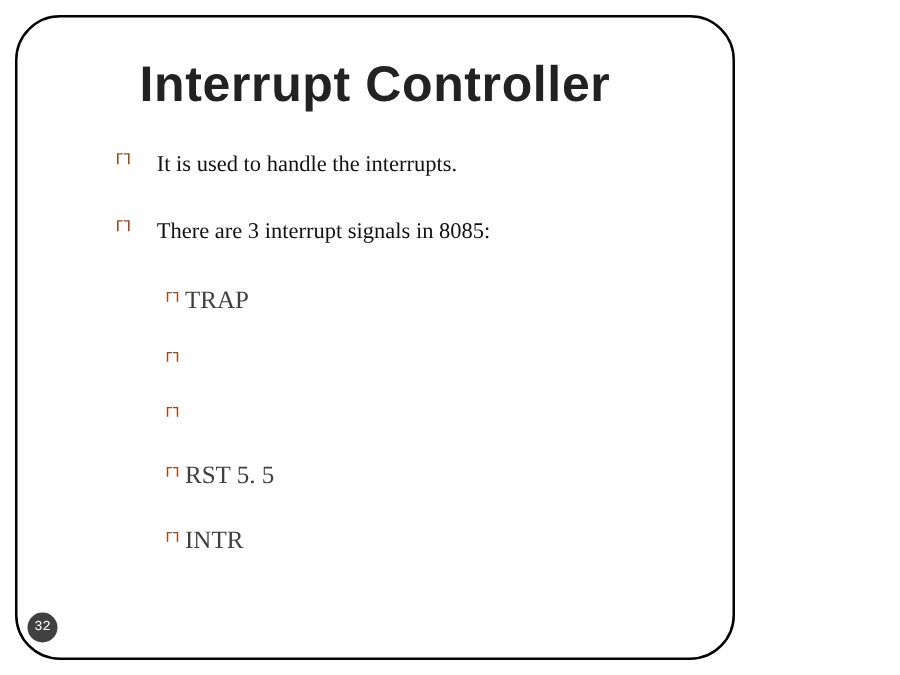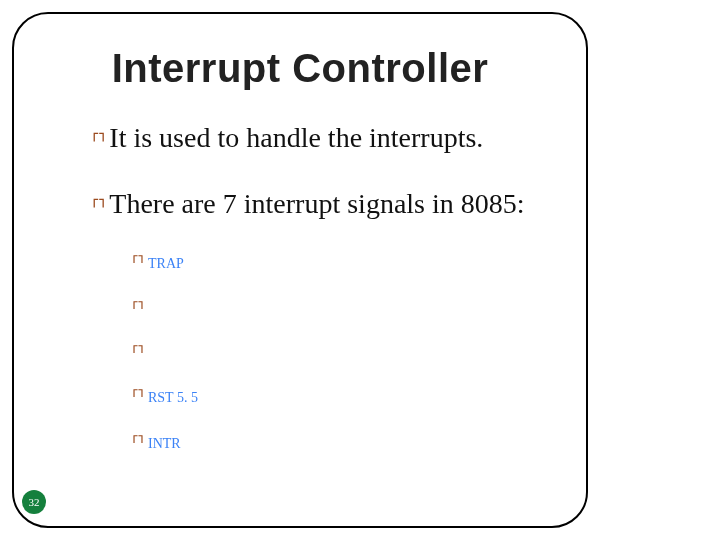--- a/index.html
+++ b/index.html
@@ -37,34 +37,35 @@
     left: 92px;
     right: 60px;
   }
   .bullet-l1 {
     display: flex;
     align-items: baseline;
     margin-bottom: 30px;
     gap: 4px;
   }
   .bullet-l1 .txt {
-    font-size: 28px;
+    font-size: 18px;
     color: #111;
     line-height: 1.3;
+    margin-left: 16px;
   }
   .bullet-l2 {
     display: flex;
     align-items: baseline;
     margin-left: 40px;
     margin-bottom: 26px;
     gap: 4px;
   }
   .bullet-l2 .txt {
-    font-size: 14px;
-    color: #3b82f6;
+    font-size: 20px;
+    color: #404040;
     line-height: 1.3;
   }
   .mark {
     font-family: Georgia, serif;
     color: #9b4a1e;
     font-size: 20px;
     line-height: 1;
     flex: 0 0 auto;
   }
   .mark-sm {
@@ -74,23 +75,23 @@
     line-height: 1;
     flex: 0 0 auto;
   }
   .page-num {
     position: absolute;
     left: 22px;
     bottom: 26px;
     width: 24px;
     height: 24px;
     border-radius: 50%;
-    background: #15803d;
+    background: #404040;
     color: #fff;
-    font-family: Liberation Serif, serif;
+    font-family: Liberation Mono, monospace;
     font-size: 11px;
     display: flex;
     align-items: center;
     justify-content: center;
   }
 </style>
 </head>
 <body>
 
 <div class="slide">
@@ -98,21 +99,21 @@
 
   <div class="title">Interrupt Controller</div>
 
   <div class="body">
     <div class="bullet-l1">
       <span class="mark">⸢⸣</span>
       <span class="txt">It is used to handle the interrupts.</span>
     </div>
     <div class="bullet-l1">
       <span class="mark">⸢⸣</span>
-      <span class="txt">There are 7 interrupt signals in 8085:</span>
+      <span class="txt">There are 3 interrupt signals in 8085:</span>
     </div>
 
     <div class="bullet-l2">
       <span class="mark-sm">⸢⸣</span>
       <span class="txt">TRAP</span>
     </div>
     <div class="bullet-l2">
       <span class="mark-sm">⸢⸣</span>
     </div>
     <div class="bullet-l2">

